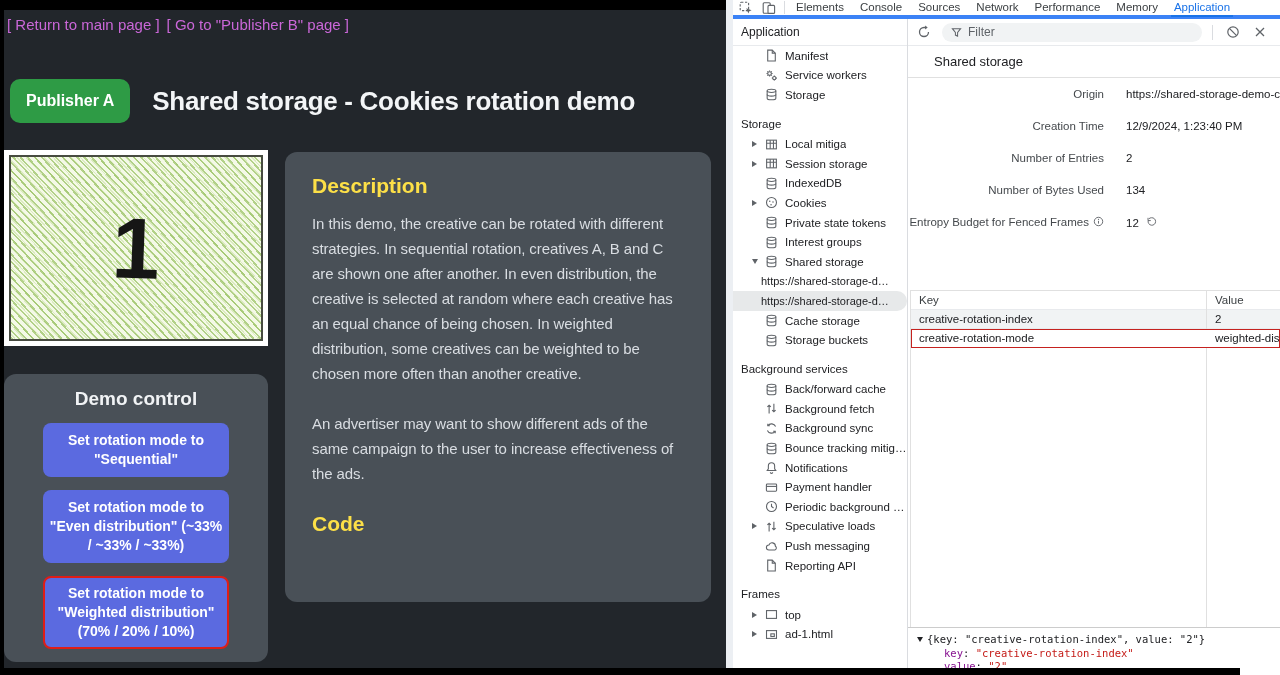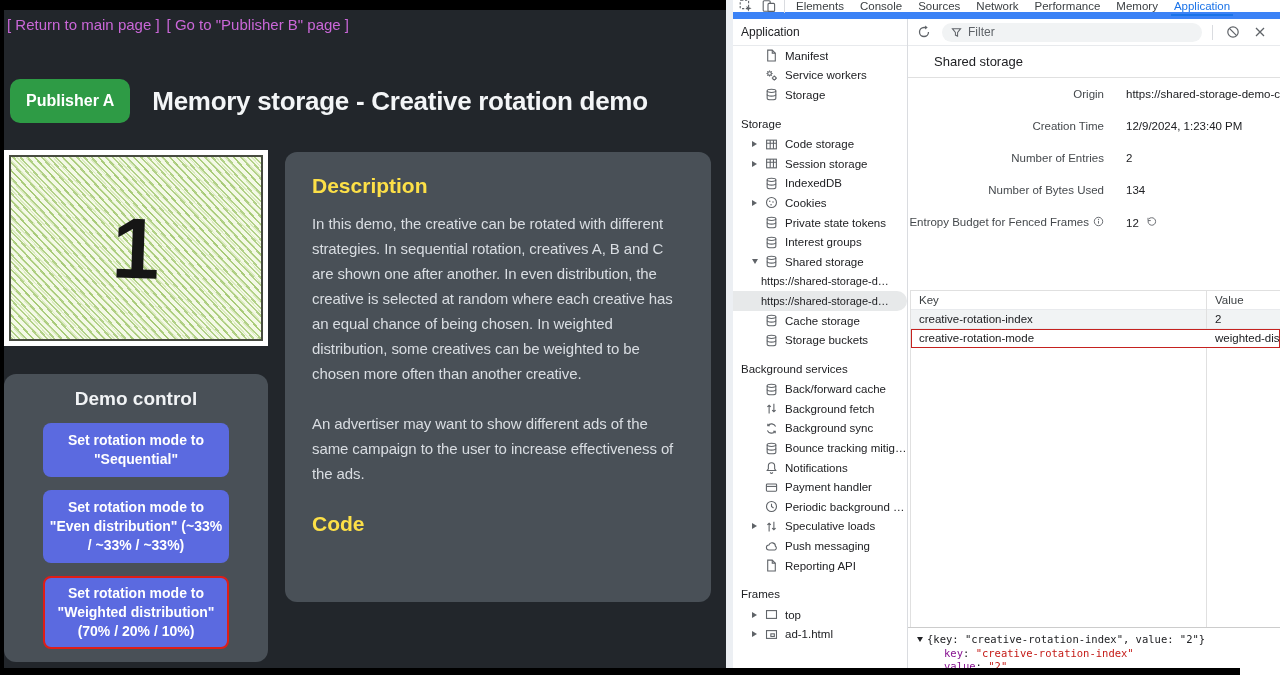--- a/index.html
+++ b/index.html
@@ -33,21 +33,21 @@
 .desc-card p{color:#d9dde2;font-size:15px;line-height:25px;letter-spacing:-.1px}
 .desc-card p + p{margin-top:25px}
 .code-h{margin-top:26px}
 .desc-card ul{margin:10px 0 0 27px}
 .desc-card li{color:#d9dde2;font-size:15px;line-height:24px;margin-bottom:2px}
 .desc-card li a{color:#ca67d8;text-decoration:none}
 .page-scrollbar{position:absolute;left:726px;top:0;width:7px;height:668px;background:#eceff3}
 
 
 .devtools{position:absolute;left:733px;top:0;width:547px;height:675px;background:#fff;font-size:12px;color:#202124}
-.tabbar{height:19px;display:flex;align-items:center;border-bottom:7px solid #3b82f6}
+.tabbar{height:19px;display:flex;align-items:center;border-bottom:4px solid #3b82f6}
 .tb-icons{display:flex;align-items:center;padding:0 5px;gap:8px}
 .tbi{width:15px;height:15px;display:flex;align-items:center;justify-content:center;cursor:pointer}
 .tbi svg{width:14px;height:14px;display:block}
 .tb-sep{width:1px;height:13px;background:#dadce0;margin:0 3px}
 #tabs{display:flex;height:19px}
 .tab{padding:0 8px;height:19px;line-height:18px;color:#3c4043;font-size:11.5px;position:relative;cursor:pointer;white-space:nowrap}
 .tab.active{color:#1a73e8}
 .tab.active::after{content:"";position:absolute;left:5px;right:5px;bottom:0;height:2px;background:#1a73e8}
 .dt-body{position:absolute;top:19px;left:0;right:0;bottom:0;display:flex}
 .sidebar{width:175px;border-right:1px solid #dadce0;overflow:hidden;flex:none}
@@ -101,21 +101,21 @@
 </head>
 <body>
 
 <div class="screen">
 
   <div class="left-pane">
     <div class="black-top"></div>
     <nav class="nav" id="nav"><a href="#">[ Return to main page ]</a><a href="#">[ Go to "Publisher B" page ]</a></nav>
     <div class="hdr">
       <span class="badge">Publisher A</span>
-      <span class="h1">Memory storage - Creative rotation demo</span>
+      <span class="h1">Shared storage - Cookies rotation demo</span>
     </div>
     <div class="creative">
       <div class="creative-inner">
         <span class="cnum">1</span>
       </div>
     </div>
     <div class="demo-card">
       <h2>Demo control</h2>
       <div id="btns">
           <button class="btn">Set rotation mode to "Sequential"</button>
@@ -203,21 +203,21 @@
             <div class="trow">
               <span class="tri">
                 <span class="tri-r"></span>
               </span>
               <span class="ticon">
                 <svg viewBox="0 0 12 12">
                   <rect x="1.5" y="2" width="9" height="8" fill="none" stroke="#5f6368" stroke-width="1"></rect>
                   <path d="M1.5 4.8h9M4.8 2v8M7.8 2v8" fill="none" stroke="#5f6368" stroke-width="1"></path>
                 </svg>
               </span>
-              <span class="tlabel">Code storage</span>
+              <span class="tlabel">Local mitiga</span>
             </div>
             <div class="trow">
               <span class="tri">
                 <span class="tri-r"></span>
               </span>
               <span class="ticon">
                 <svg viewBox="0 0 12 12">
                   <rect x="1.5" y="2" width="9" height="8" fill="none" stroke="#5f6368" stroke-width="1"></rect>
                   <path d="M1.5 4.8h9M4.8 2v8M7.8 2v8" fill="none" stroke="#5f6368" stroke-width="1"></path>
                 </svg>

